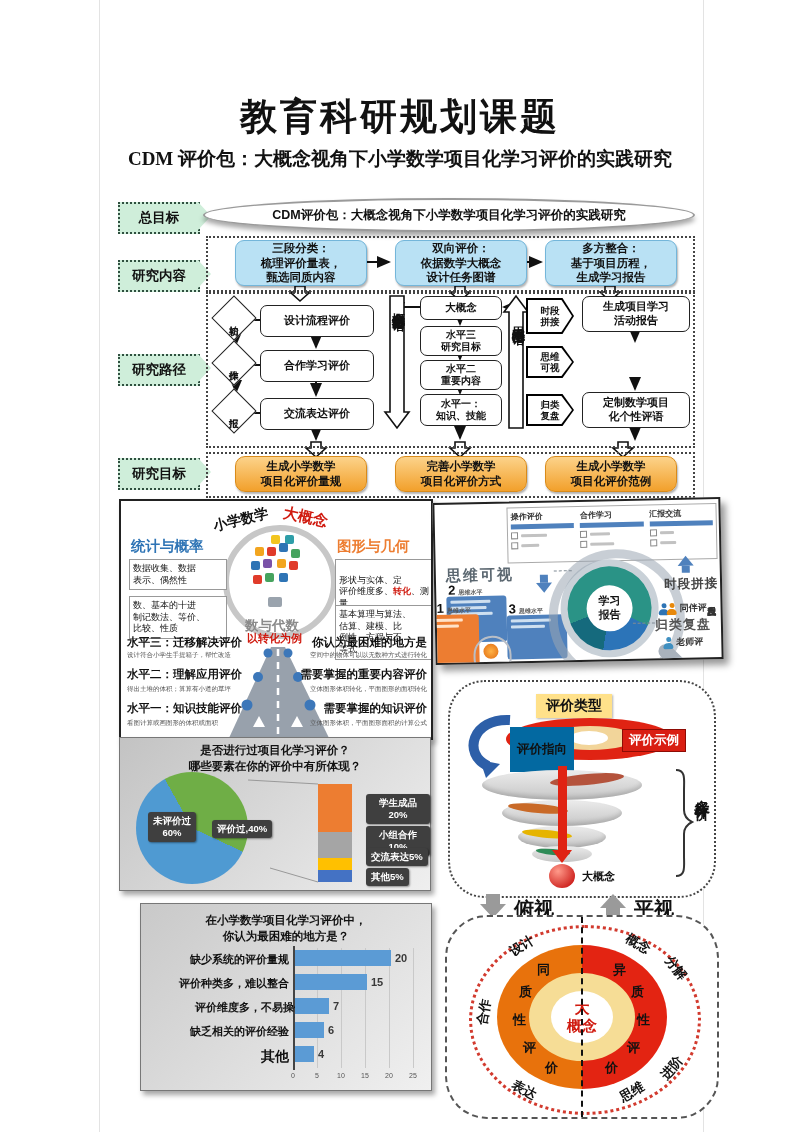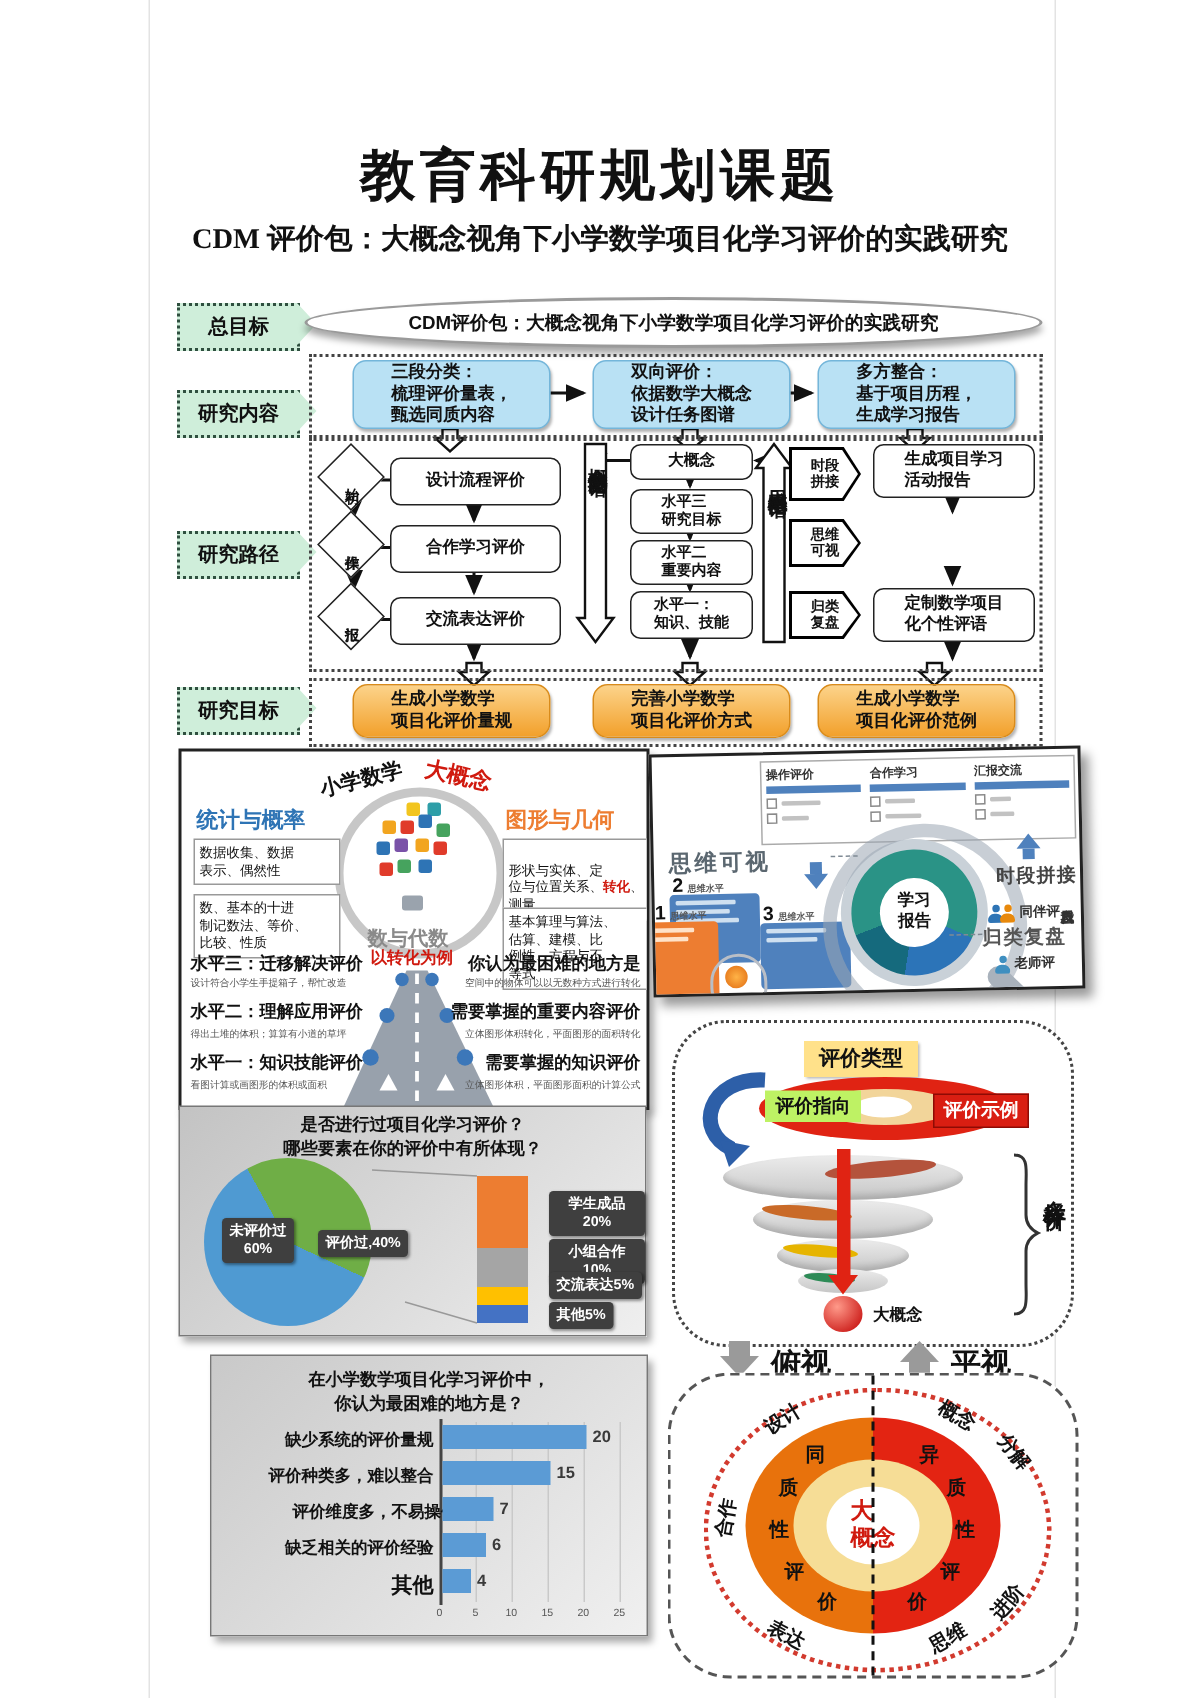--- a/index.html
+++ b/index.html
@@ -1,21 +1,21 @@
 <!DOCTYPE html>
 <html><head>
 <meta charset="utf-8">
 <style>
   html,body{margin:0;padding:0}
   body{width:800px;height:1132px;position:relative;background:#fff;overflow:hidden;
        font-family:"Liberation Sans",sans-serif;color:#111}
   .abs{position:absolute}
   .b{font-weight:bold}
   .pre{white-space:pre-line}
-  .ctr{display:flex;align-items:center;justify-content:center;text-align:left}
+  .ctr{display:flex;align-items:center;justify-content:center;text-align:center}
   
   .tag{background:#cfeeda;border:2px dotted #2f4f3f;font-weight:bold;font-size:13.5px;
        display:flex;align-items:center;justify-content:center}
   .tag::after{content:"";position:absolute;right:-13px;top:-2px;border-top:14px solid transparent;
        border-bottom:14px solid transparent;border-left:13px solid #cfeeda}
   .bluebox{background:#b9e1f4;border:1.5px solid #74b6da;border-radius:9px;font-weight:bold;
        font-size:11.5px;line-height:1.3;box-shadow:1px 2px 2px rgba(0,0,0,.3)}
   .obox{background:linear-gradient(#fcd38a,#f2a02b);border:1.5px solid #d98b1a;border-radius:10px;
        font-weight:bold;font-size:11.5px;line-height:1.3;box-shadow:1px 2px 2px rgba(0,0,0,.3)}
   .wbox{background:#fff;border:1.6px solid #222;border-radius:7px;font-weight:bold;font-size:11px;line-height:1.25}
@@ -185,21 +185,21 @@
        10px 12px 0 #f2a51f, -16px 14px 0 #2e74b5, 22px 14px 0 #e03b2a, -2px 26px 0 #46a35e,
        12px 26px 0 #2e74b5, -14px 28px 0 #e03b2a, 4px -12px 0 #f2c51f, 18px -12px 0 #2e9ea8"></div>
   <div class="abs" style="left:147px;top:96px;width:14px;height:10px;background:#9aa3ad;border-radius:2px"></div>
 
   <div class="abs b" style="left:10px;top:36px;font-size:14.5px;color:#2e74b5">统计与概率</div>
   <div class="smallbox" style="left:8px;top:58px;width:90px">数据收集、数据
 表示、偶然性</div>
   <div class="abs b" style="left:216px;top:36px;font-size:14.5px;color:#ed7d31">图形与几何</div>
   <div class="smallbox" style="left:214px;top:58px;width:92px">
     <span class="pre">形状与实体、定
-位与位置关系、</span><span style="color:#d01a0f;font-weight:bold">转化</span><span>、测量</span></div>
+评价维度多、</span><span style="color:#d01a0f;font-weight:bold">转化</span><span>、测量</span></div>
   <div class="smallbox" style="left:8px;top:95px;width:90px">数、基本的十进
 制记数法、等价、
 比较、性质</div>
   <div class="smallbox" style="left:214px;top:104px;width:92px">基本算理与算法、
 估算、建模、比
 例性、方程与不
 等式</div>
   <div class="abs b" style="left:124px;top:116px;font-size:13.5px;color:#8a8a8a">数与代数</div>
   <div class="abs b" style="left:126px;top:130px;font-size:11px;color:#d01a0f">以转化为例</div>
 
@@ -340,21 +340,21 @@
   <div class="abs ctr b" style="left:86px;top:12px;padding:3px 10px;background:#ffe18a;font-size:14px;box-shadow:1px 1px 2px rgba(0,0,0,.3)">评价类型</div>
 
   <svg class="abs" width="70" height="70" style="left:4px;top:26px">
     <path d="M56,12 C18,10 8,46 34,58" stroke="#2d5fa8" stroke-width="10" fill="none"></path>
     <path d="M26,52 L46,56 L32,70 Z" fill="#2d5fa8"></path>
   </svg>
 
   <div class="abs" style="left:56px;top:36px;width:168px;height:42px;background:#e02313;border-radius:50%"></div>
   <div class="abs" style="left:94px;top:44px;width:92px;height:24px;background:#f2d59a;border-radius:50%"></div>
   <div class="abs" style="left:120px;top:49px;width:38px;height:14px;background:#fff;border-radius:50%"></div>
-  <div class="abs ctr b" style="left:60px;top:45px;padding:2px 7px;background:#bef264;font-size:12.5px">评价指向</div>
+  <div class="abs ctr b" style="left:60px;top:45px;padding:14px 7px;background:#0369a1;font-size:12.5px">评价指向</div>
   <div class="abs ctr b" style="left:172px;top:47px;padding:2px 6px;background:#d91e12;color:#fff;font-size:12.5px;border:1px solid #8e0b04">评价示例</div>
 
   <div class="abs" style="left:32px;top:88px;width:160px;height:30px;border-radius:50%;background:linear-gradient(#ececec,#c6c6c6);box-shadow:inset 0 -3px 4px rgba(0,0,0,.15)"></div>
   <div class="abs" style="left:100px;top:92px;width:74px;height:11px;background:#b4533c;border-radius:50%;transform:skewY(-5deg)"></div>
   <div class="abs" style="left:52px;top:118px;width:120px;height:26px;border-radius:50%;background:linear-gradient(#ececec,#c6c6c6);box-shadow:inset 0 -3px 4px rgba(0,0,0,.15)"></div>
   <div class="abs" style="left:58px;top:122px;width:60px;height:9px;background:#c96a28;border-radius:50%;transform:skewY(5deg)"></div>
   <div class="abs" style="left:68px;top:144px;width:88px;height:22px;border-radius:50%;background:linear-gradient(#ececec,#c6c6c6);box-shadow:inset 0 -3px 4px rgba(0,0,0,.15)"></div>
   <div class="abs" style="left:72px;top:148px;width:50px;height:8px;background:#e6b400;border-radius:50%;transform:skewY(5deg)"></div>
   <div class="abs" style="left:82px;top:164px;width:60px;height:16px;border-radius:50%;background:linear-gradient(#ececec,#c6c6c6)"></div>
   <div class="abs" style="left:86px;top:167px;width:34px;height:6px;background:#2e8b57;border-radius:50%;transform:skewY(5deg)"></div>

